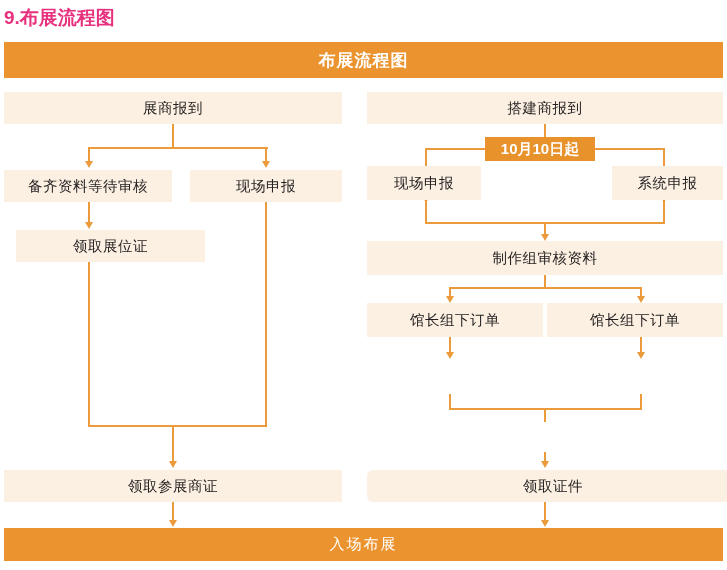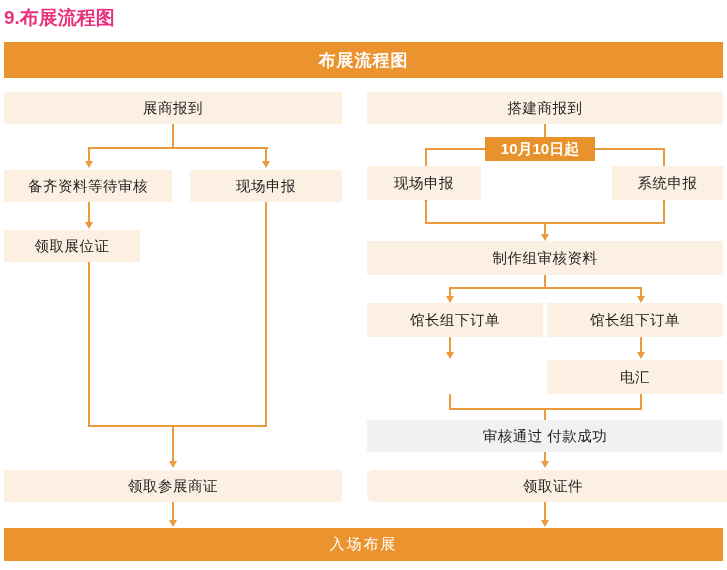--- a/index.html
+++ b/index.html
@@ -110,21 +110,21 @@
 
   <div class="line vline" style="left:265px; top:147px; width:2px; height:16px;"></div>
   <div class="arrow" style="left:261.5px; top:161px;"></div>
 
   <div class="node" style="left:4px; top:170px; width:168px; height:32px;">备齐资料等待审核</div>
   <div class="node" style="left:190px; top:170px; width:152px; height:32px;">现场申报</div>
 
   <div class="line vline" style="left:88px; top:202px; width:2px; height:22px;"></div>
   <div class="arrow" style="left:84.5px; top:222px;"></div>
 
-  <div class="node" style="left:4px; top:230px; width:136px; height:32px;">领取展位证</div>
+  <div class="node" style="left:16px; top:230px; width:189px; height:32px;">领取展位证</div>
 
   <div class="line vline" style="left:88px; top:262px; width:2px; height:165px;"></div>
 
   <div class="line vline" style="left:265px; top:202px; width:2px; height:225px;"></div>
 
   <div class="line hline" style="left:88px; top:425px; width:179px; height:2px;"></div>
 
   <div class="line vline" style="left:172px; top:425px; width:2px; height:38px;"></div>
   <div class="arrow" style="left:168.5px; top:461px;"></div>
 
@@ -166,28 +166,26 @@
   <div class="arrow" style="left:636.5px; top:296px;"></div>
 
   <div class="node" style="left:367px; top:303px; width:176px; height:34px;">馆长组下订单</div>
   <div class="node" style="left:547px; top:303px; width:176px; height:34px;">馆长组下订单</div>
 
   <div class="line vline" style="left:449px; top:337px; width:2px; height:17px;"></div>
   <div class="arrow" style="left:445.5px; top:352px;"></div>
   <div class="line vline" style="left:640px; top:337px; width:2px; height:17px;"></div>
   <div class="arrow" style="left:636.5px; top:352px;"></div>
 
-  <div class="node" style="left:547px; top:360px; width:176px; height:34px;">电汇</div>
 
   <div class="line vline" style="left:449px; top:394px; width:2px; height:16px;"></div>
   <div class="line vline" style="left:640px; top:394px; width:2px; height:16px;"></div>
   <div class="line hline" style="left:449px; top:408px; width:193px; height:2px;"></div>
   <div class="line vline" style="left:544px; top:408px; width:2px; height:14px;"></div>
 
-  <div class="node gray" style="left:367px; top:420px; width:356px; height:32px;">审核通过 付款成功</div>
 
   <div class="line vline" style="left:544px; top:452px; width:2px; height:12px;"></div>
   <div class="arrow" style="left:540.5px; top:461px;"></div>
 
   <div class="node" style="left:367px; top:470px; width:372px; height:32px;border-radius:6px;">领取证件</div>
 
   <div class="line vline" style="left:544px; top:502px; width:2px; height:20px;"></div>
   <div class="arrow" style="left:540.5px; top:520px;"></div>
 
   <div class="banner footer" style="left:4px; top:528px; width:719px; height:33px;">入场布展</div>

